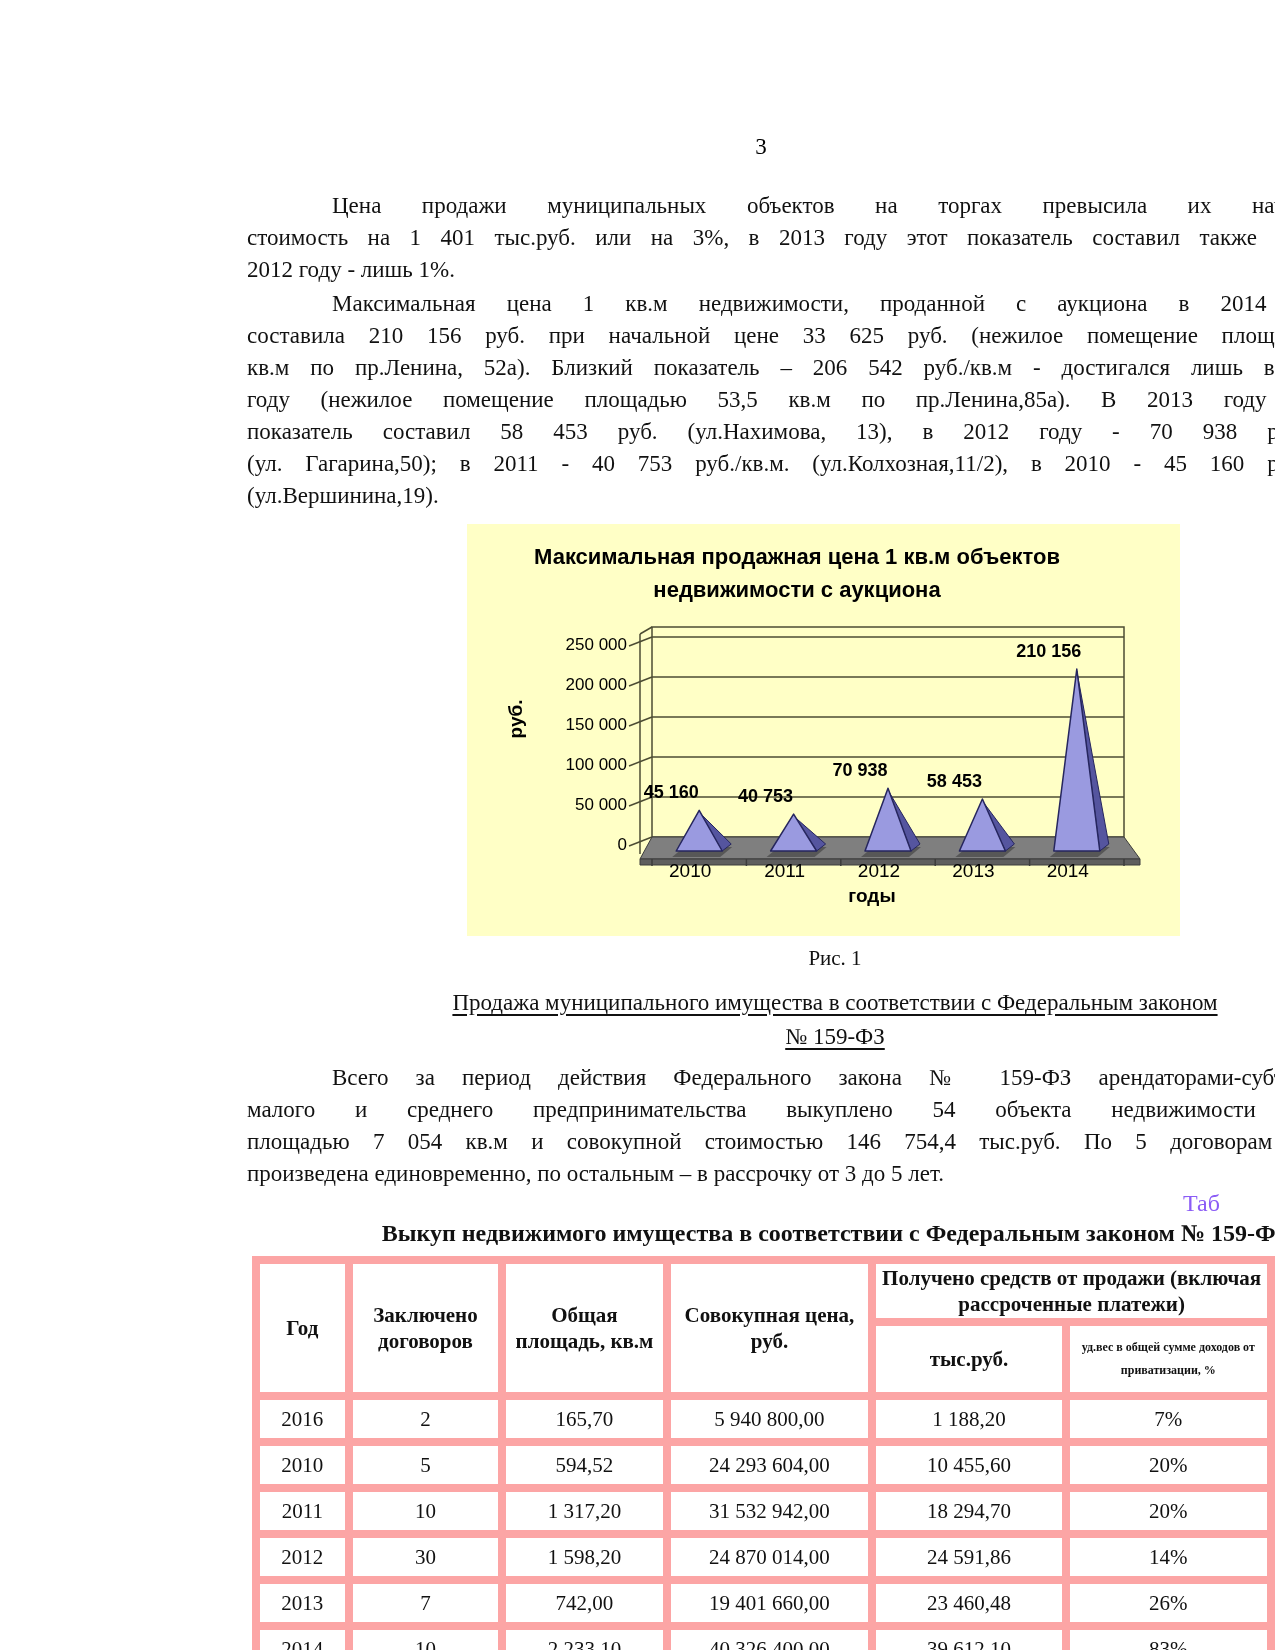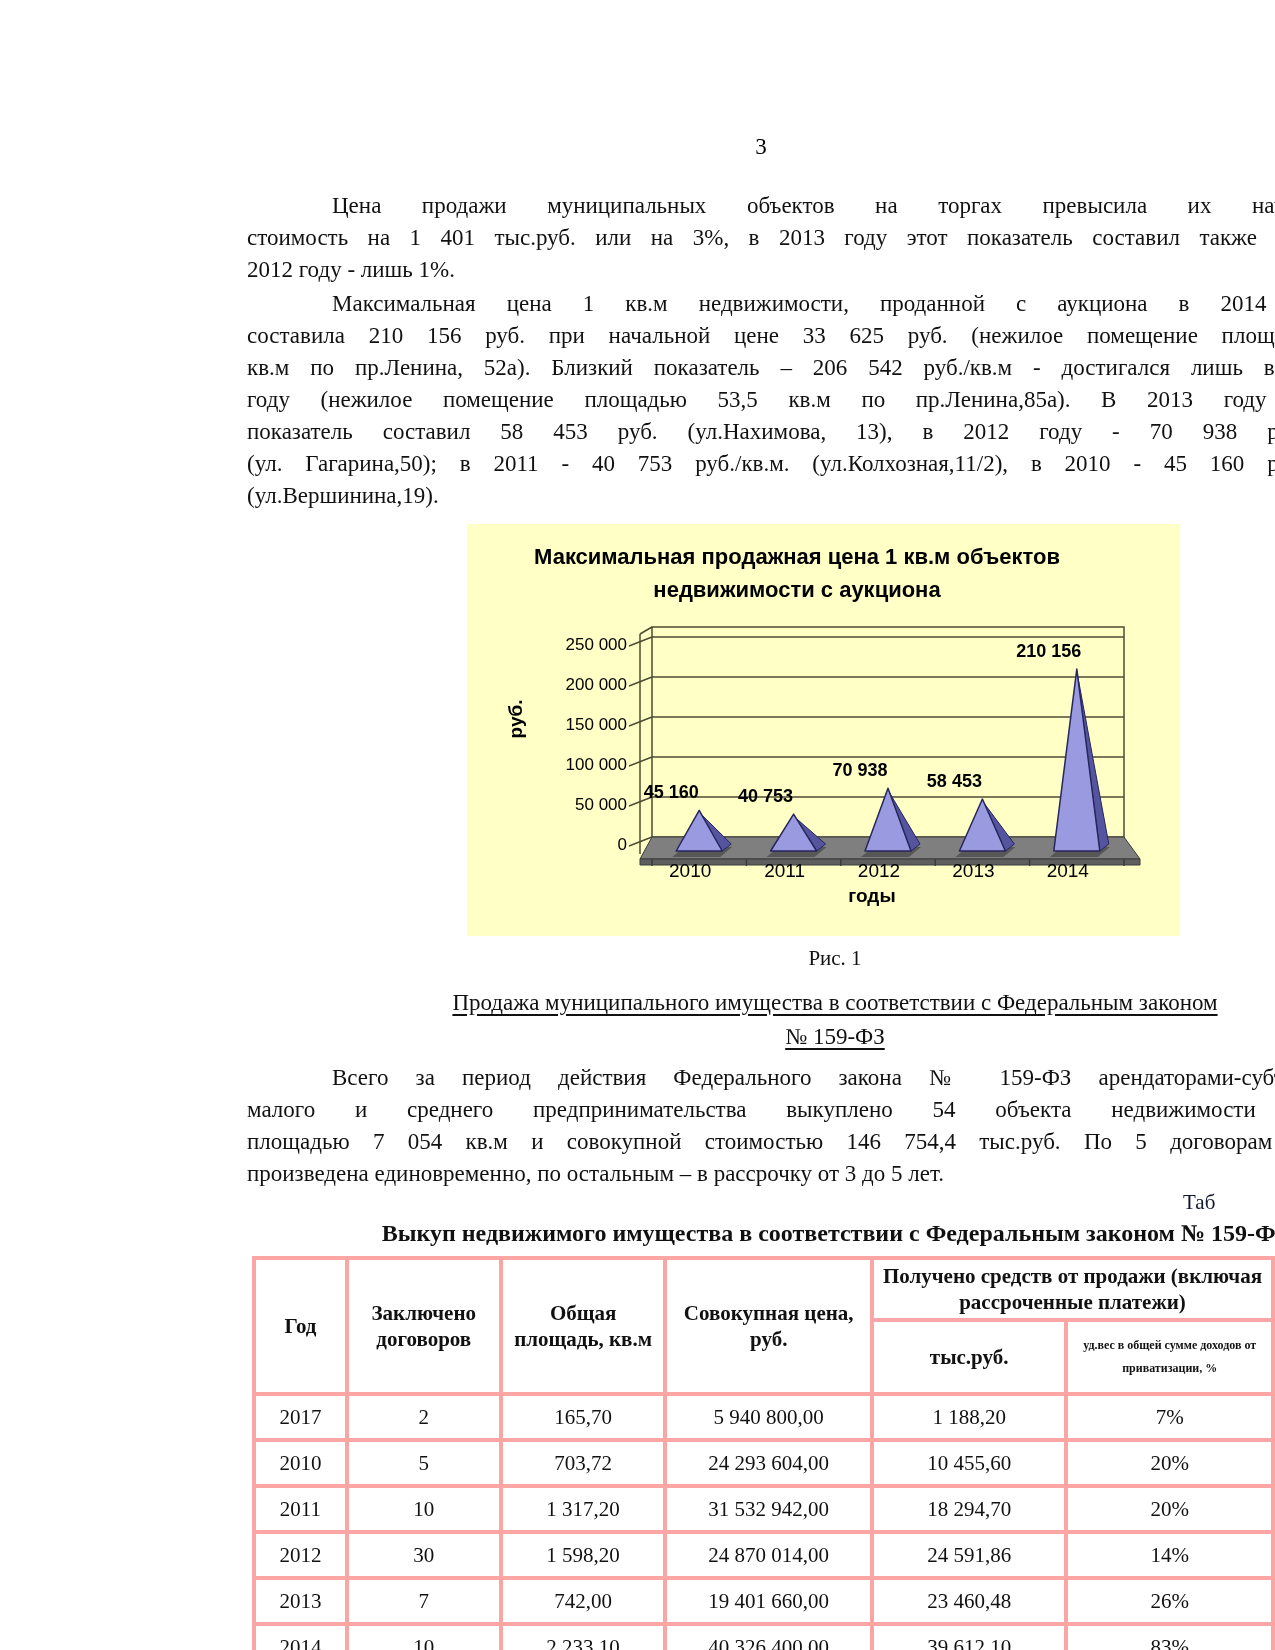--- a/index.html
+++ b/index.html
@@ -11,42 +11,42 @@
   
   .para{position:absolute; left:247px; width:1060px; font-size:23px; color:#111;}
   .tline{height:32px; line-height:32px; overflow:hidden;
          text-align:justify; text-align-last:justify;}
   .tline.last{text-align-last:left;}
   .tline.ind{text-indent:85px;}
   .center-block{position:absolute; left:247px; width:1176px; text-align:center; font-size:23px; color:#111;}
   .uline{text-decoration:underline; text-underline-offset:4px; height:34px; line-height:34px;}
   #page-number{position:absolute; left:247px; top:134px; width:1028px; text-align:center; font-size:23px;}
   #fig-caption{top:946px; font-size:21px;}
-  #table-label{position:absolute; left:1183px; top:1190px; font-size:21px; color:#0f172a;}
+  #table-label{position:absolute; left:1183px; top:1190px; font-size:24px; color:#8b5cf6;}
   #table-title{top:1220px; font-size:24px; font-weight:bold;}
   
   #chart-box{
     position:absolute; left:467px; top:524px; width:713px; height:412px;
     background:#ffffc6;
   }
   #chart-svg{display:block;}
   #chart-svg text{font-family:"Liberation Sans", sans-serif; fill:#000;}
   #chart-svg .ctitle{font-size:22px; font-weight:bold;}
   #chart-svg .ytick{font-size:17px;}
   #chart-svg .xcat{font-size:19px;}
   #chart-svg .vlabel{font-size:18px; font-weight:bold;}
   #chart-svg .axis{font-size:19px; font-weight:bold;}
   
   #buyout-table{
     position:absolute; left:252px; top:1256px;
     border-collapse:collapse; table-layout:fixed;
     font-size:21px; color:#111;
   }
   #buyout-table th, #buyout-table td{
-    border:4px solid #fca5a5; text-align:center; vertical-align:middle;
+    border:8px solid #fca5a5; text-align:center; vertical-align:middle;
     padding:0 4px; overflow:hidden;
   }
   #buyout-table thead th{font-weight:bold; line-height:26px; border-bottom-width:3px;}
   #buyout-table thead tr:first-child{height:62px;}
   #buyout-table thead tr:last-child{height:74px;}
   #buyout-table tbody tr{height:46px;}
   #buyout-table .subcol-small{font-size:12px; line-height:23px;}
 </style>
 </head>
 <body>
@@ -168,31 +168,31 @@
         <th rowspan="2">Совокупная цена, руб.</th>
         <th colspan="2">Получено средств от продажи (включая рассроченные платежи)</th>
       </tr>
       <tr>
         <th>тыс.руб.</th>
         <th class="subcol-small">уд.вес в общей сумме доходов от приватизации, %</th>
       </tr>
     </thead>
     <tbody>
         <tr>
-          <td>2017</td>
+          <td>2016</td>
           <td>2</td>
           <td>165,70</td>
           <td>5 940 800,00</td>
           <td>1 188,20</td>
           <td>7%</td>
         </tr>
         <tr>
           <td>2010</td>
           <td>5</td>
-          <td>703,72</td>
+          <td>594,52</td>
           <td>24 293 604,00</td>
           <td>10 455,60</td>
           <td>20%</td>
         </tr>
         <tr>
           <td>2011</td>
           <td>10</td>
           <td>1 317,20</td>
           <td>31 532 942,00</td>
           <td>18 294,70</td>

